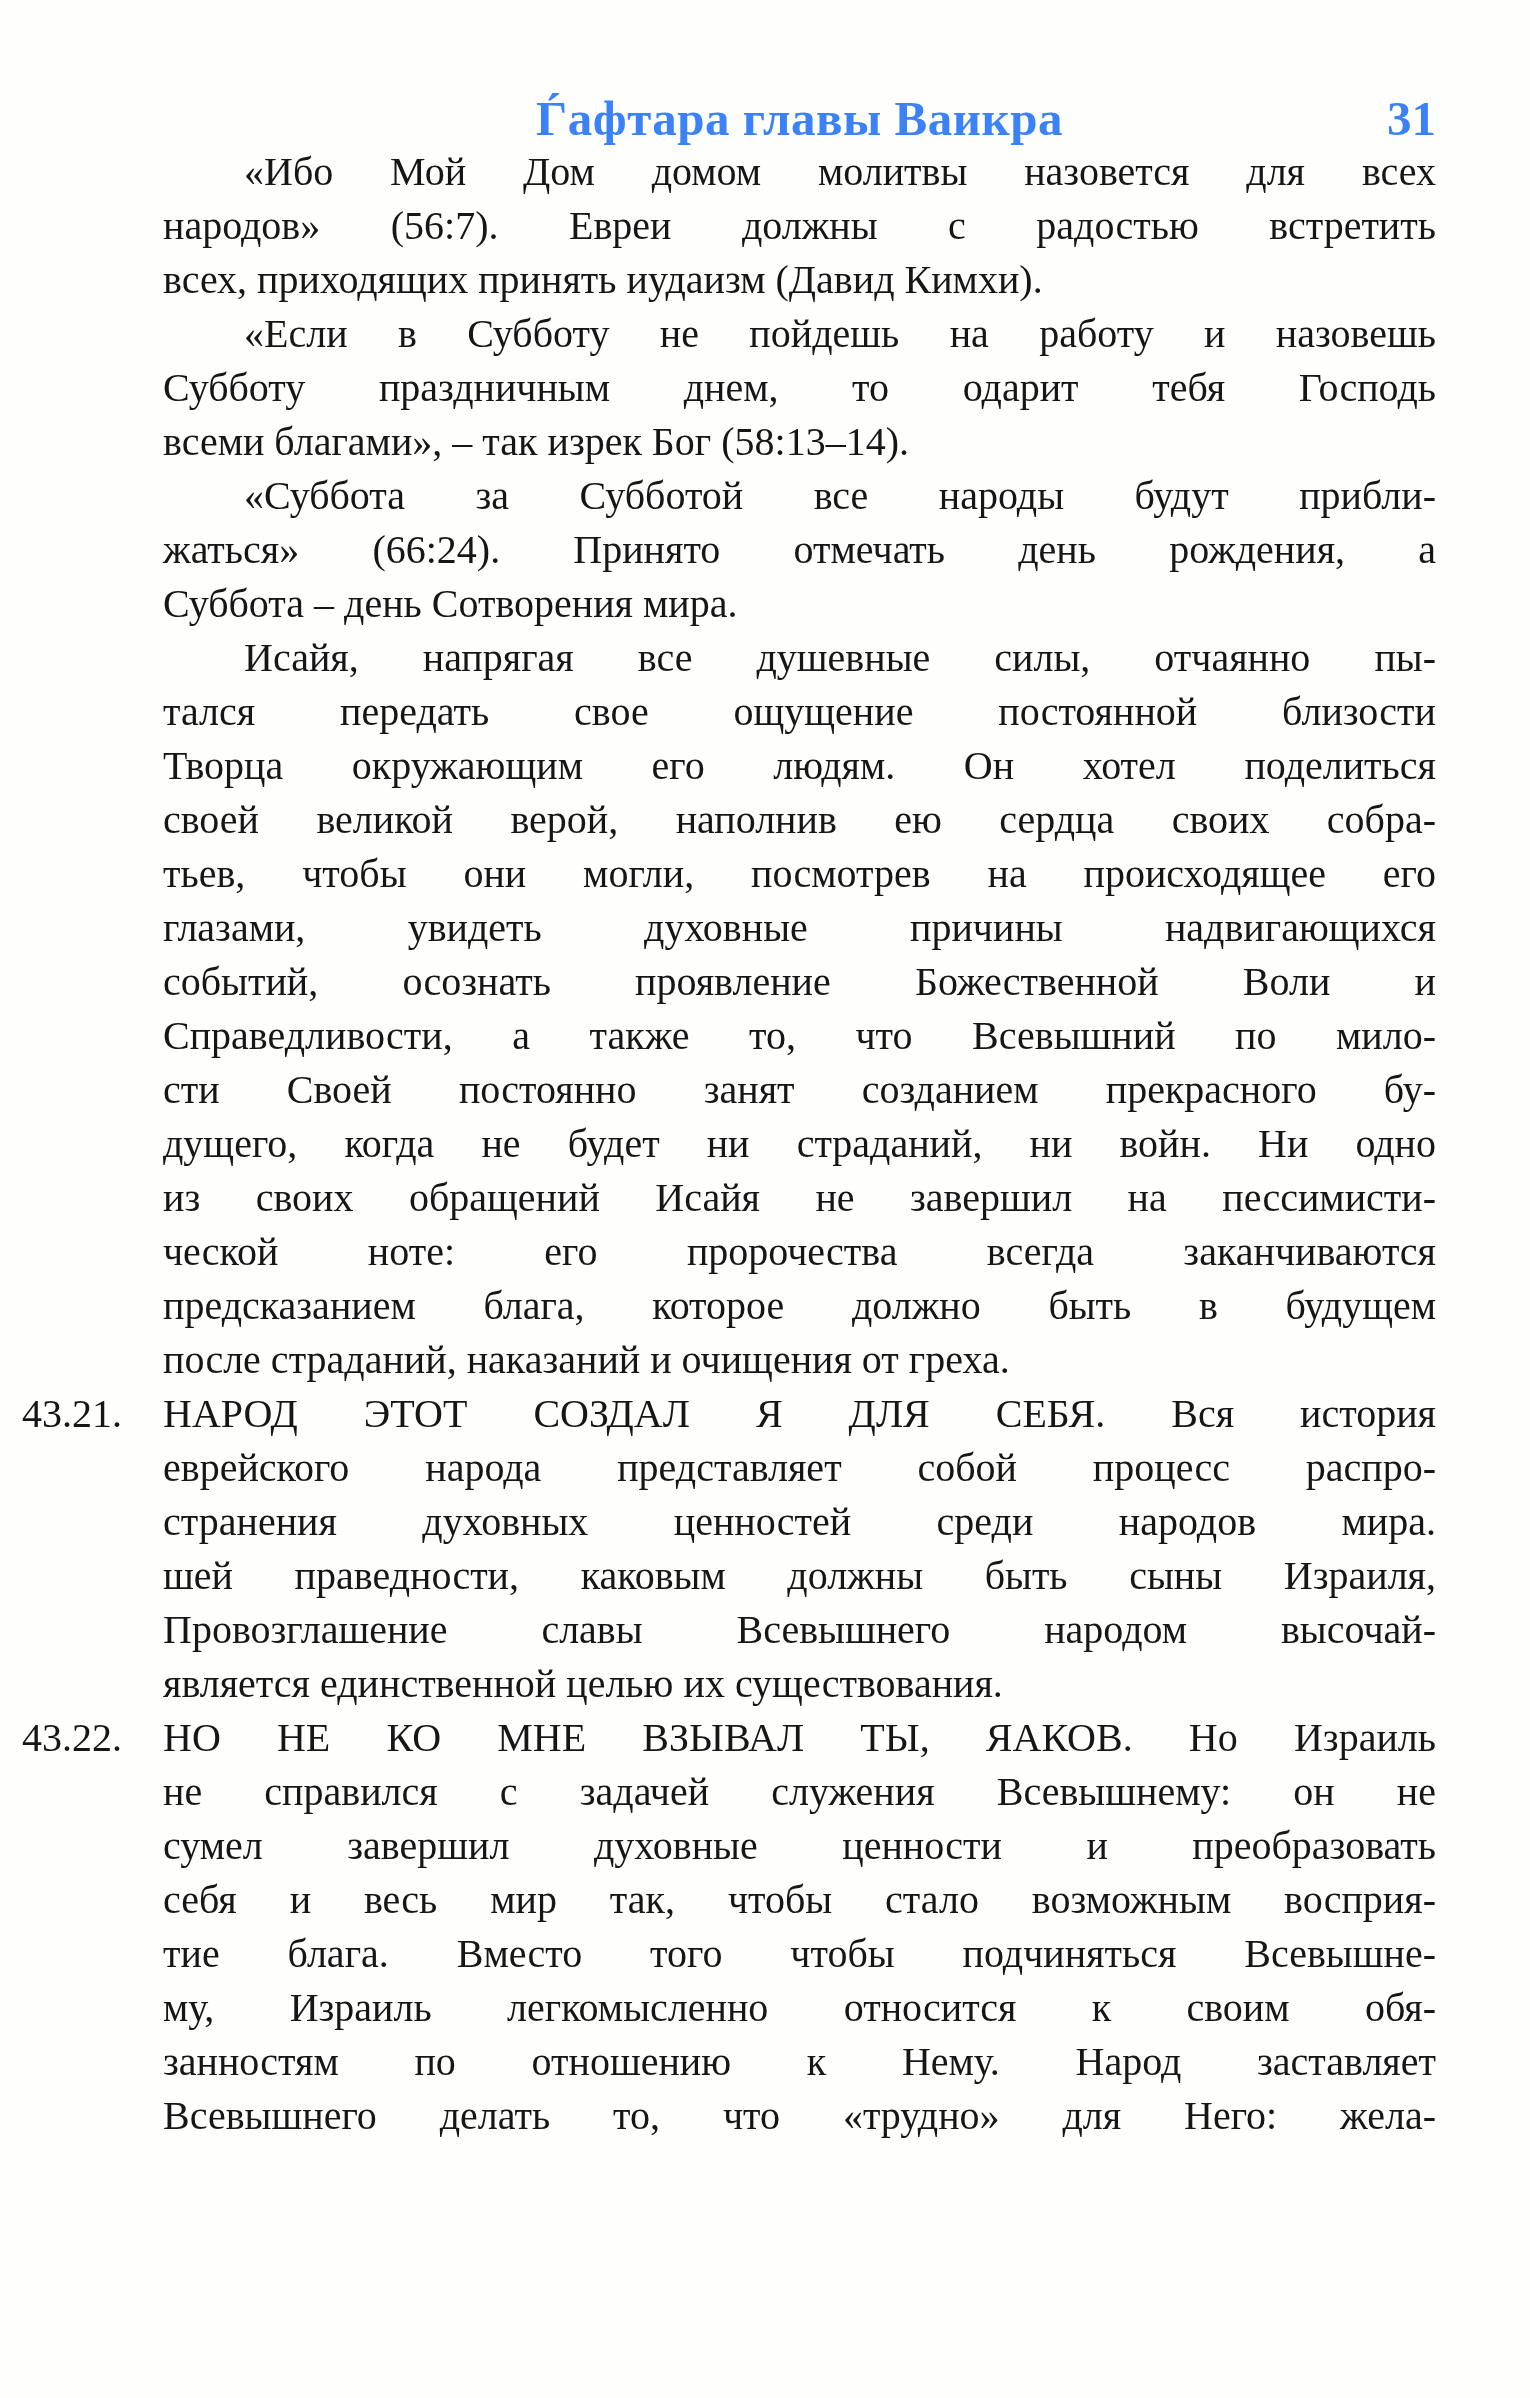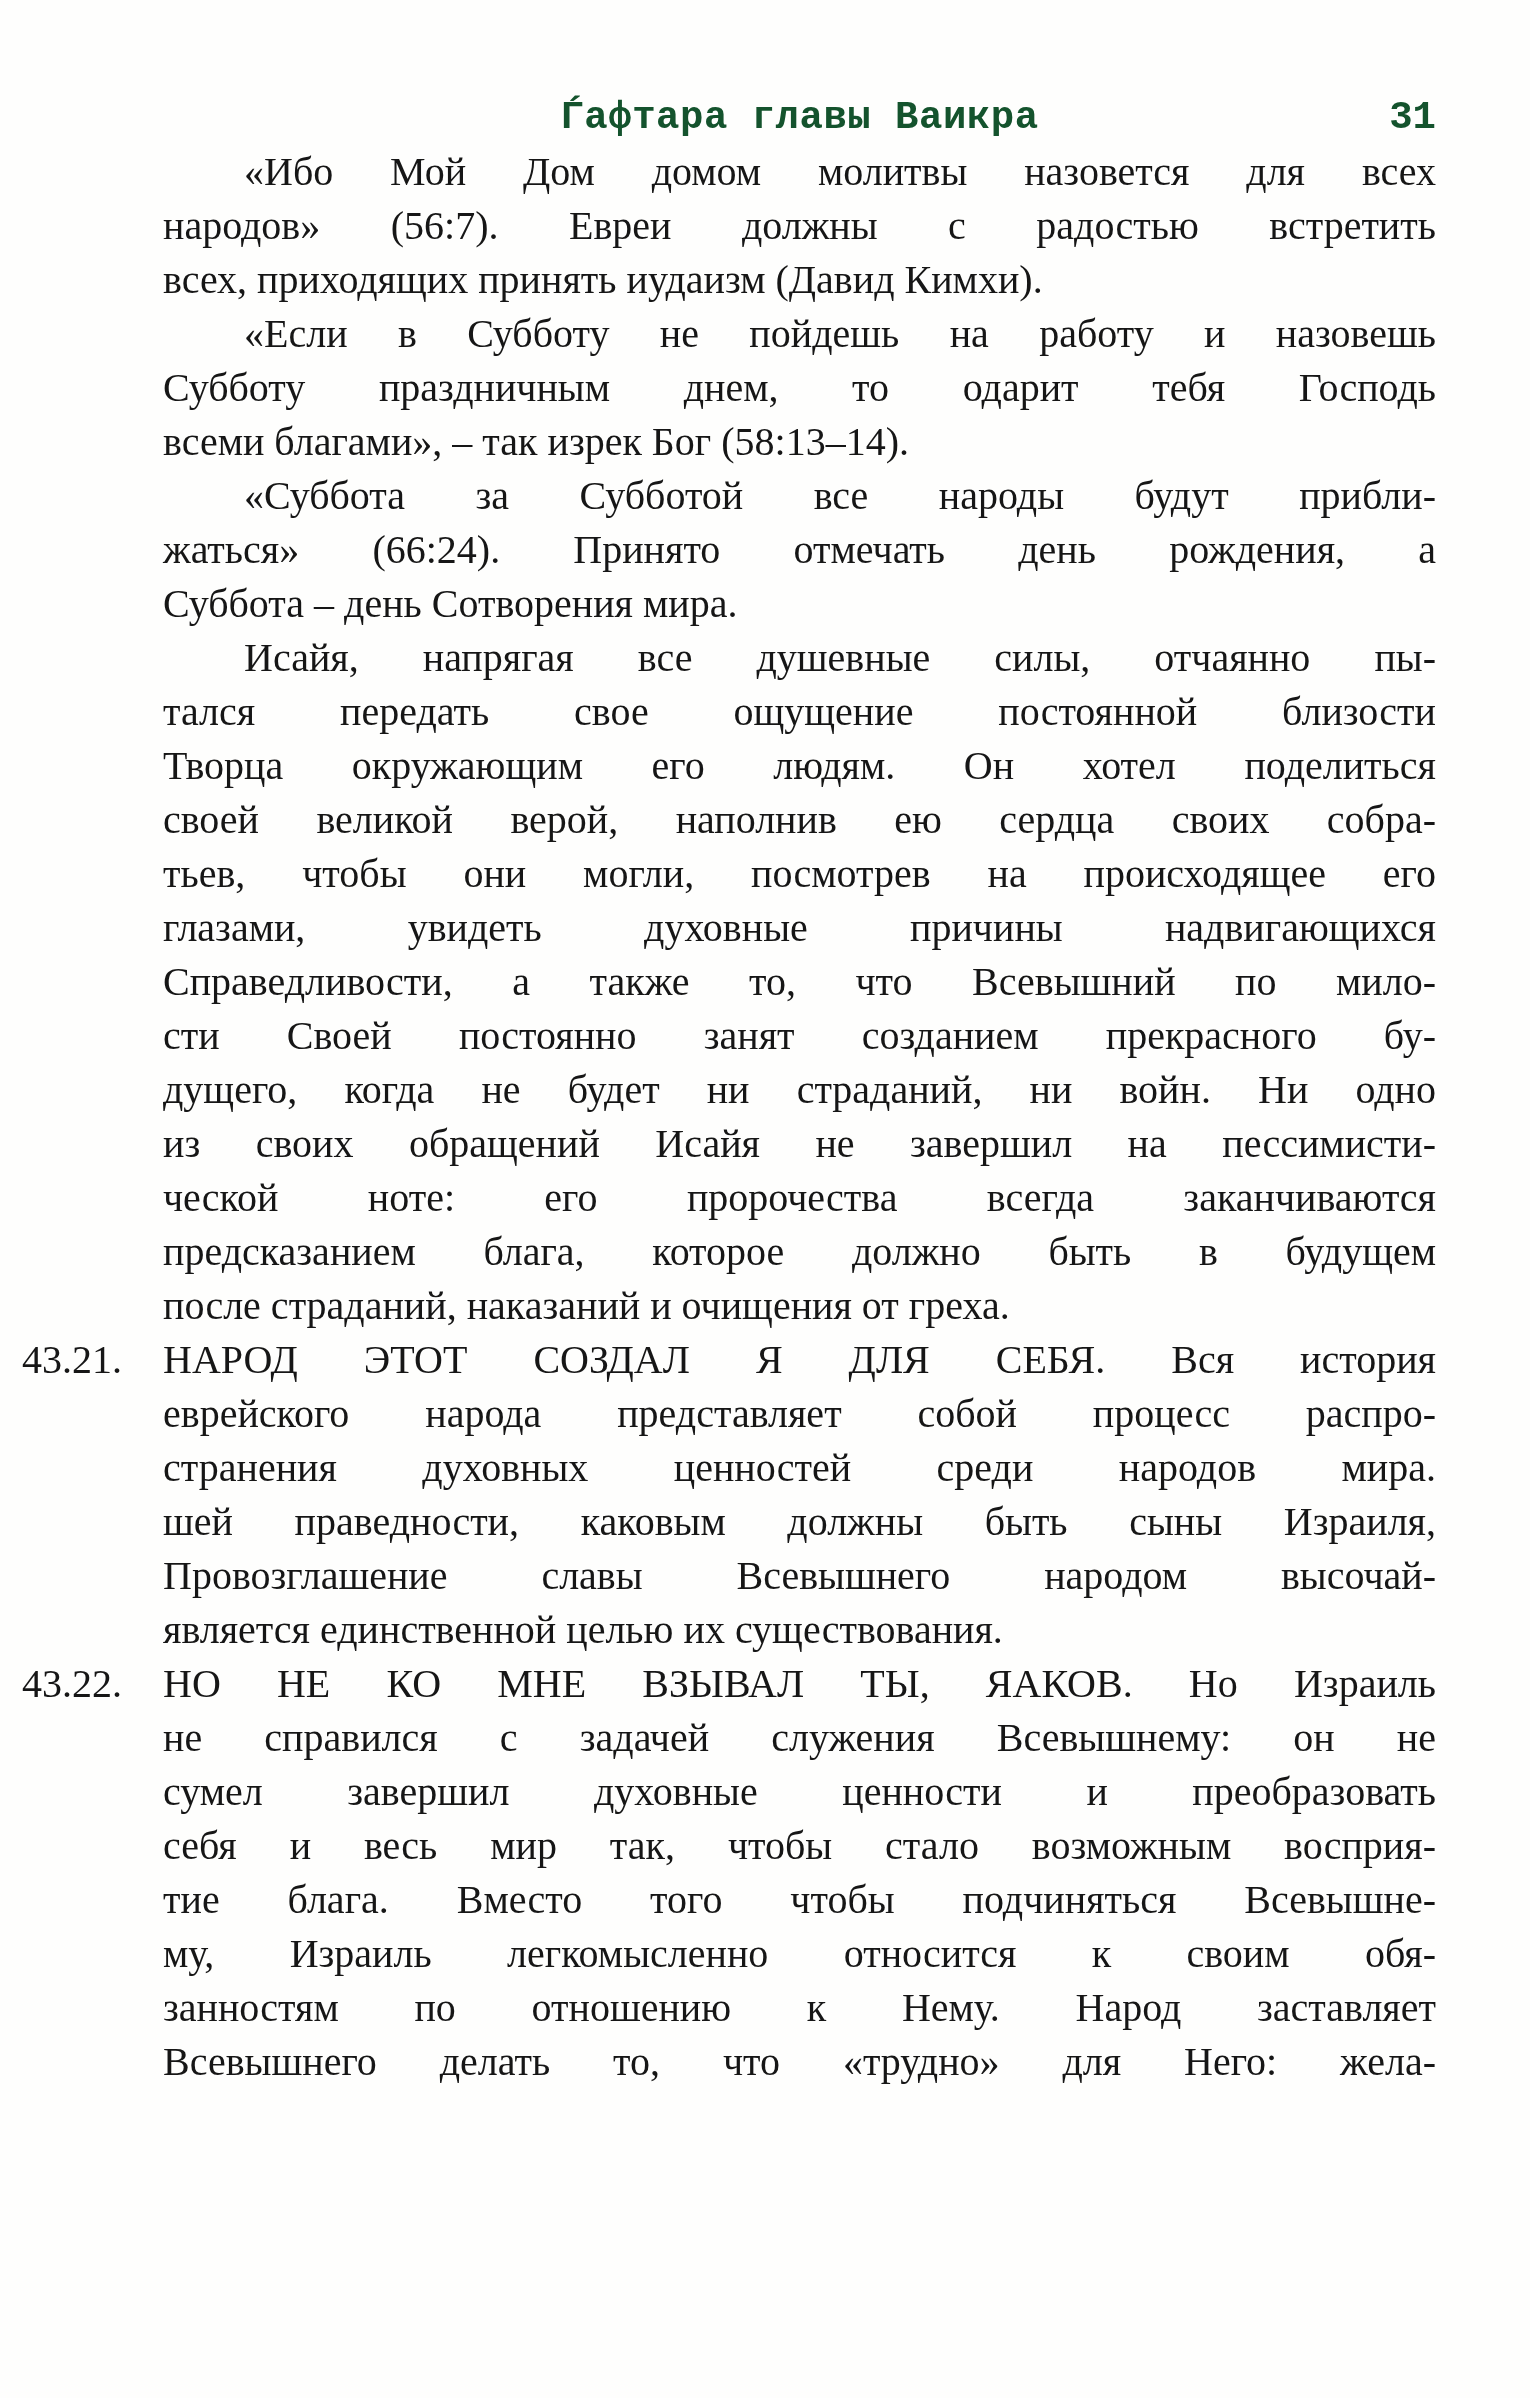--- a/index.html
+++ b/index.html
@@ -13,25 +13,25 @@
     height: 2399px;
     box-sizing: border-box;
     background: #fefefdff;
     color: #141414;
     padding: 94px 95px 0 163px;
     overflow: hidden;
   }
   .header {
     position: relative;
     height: 51px;
-    font-family: Liberation Mono, monospace;
+    font-family: Liberation Serif, serif;
     font-weight: bold;
-    font-size: 39px;
+    font-size: 49px;
     line-height: 49px;
-    color: #14532d;
+    color: #3b82f6;
   }
   .header-title {
     text-align: center;
     letter-spacing: 0.5px;
   }
   .page-number {
     position: absolute;
     right: 0;
     top: 0;
     text-align: right;
@@ -87,20 +87,21 @@
         <div class="line">жаться» (66:24). Принято отмечать день рождения, а</div>
         <div class="line last">Суббота – день Сотворения мира.</div>
       </div>
       <div class="para">
         <div class="line indent">Исайя, напрягая все душевные силы, отчаянно пы-</div>
         <div class="line">тался передать свое ощущение постоянной близости</div>
         <div class="line">Творца окружающим его людям. Он хотел поделиться</div>
         <div class="line">своей великой верой, наполнив ею сердца своих собра-</div>
         <div class="line">тьев, чтобы они могли, посмотрев на происходящее его</div>
         <div class="line">глазами, увидеть духовные причины надвигающихся</div>
+        <div class="line">событий, осознать проявление Божественной Воли и</div>
         <div class="line">Справедливости, а также то, что Всевышний по мило-</div>
         <div class="line">сти Своей постоянно занят созданием прекрасного бу-</div>
         <div class="line">дущего, когда не будет ни страданий, ни войн. Ни одно</div>
         <div class="line">из своих обращений Исайя не завершил на пессимисти-</div>
         <div class="line">ческой ноте: его пророчества всегда заканчиваются</div>
         <div class="line">предсказанием блага, которое должно быть в будущем</div>
         <div class="line last">после страданий, наказаний и очищения от греха.</div>
       </div>
       <div class="para">
         <span class="section-number">43.21.</span>

